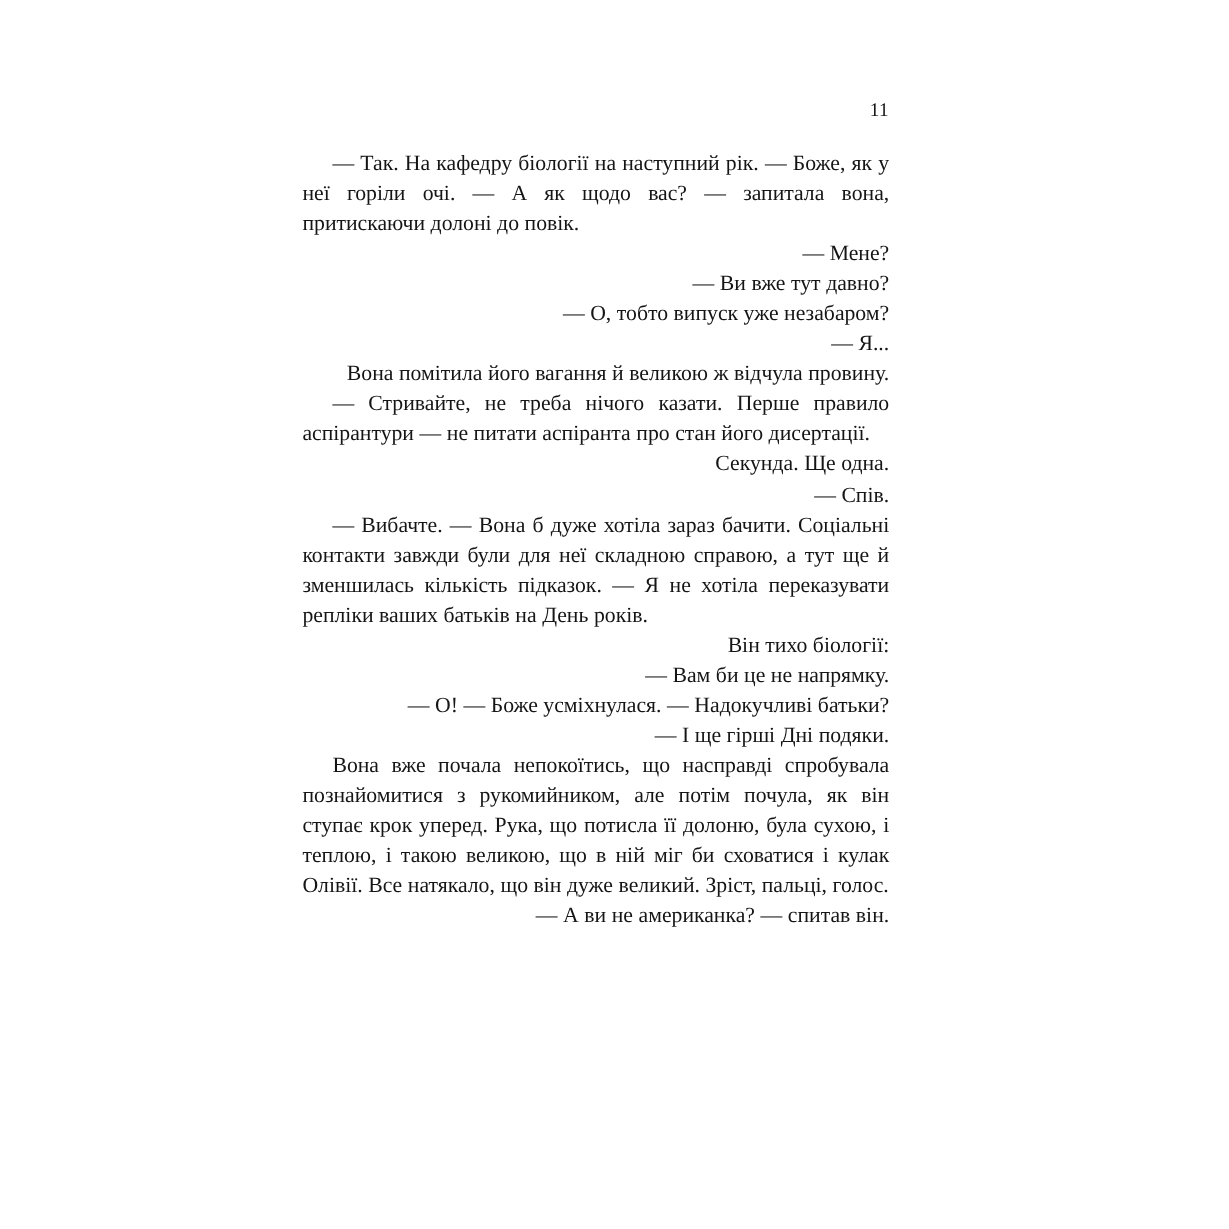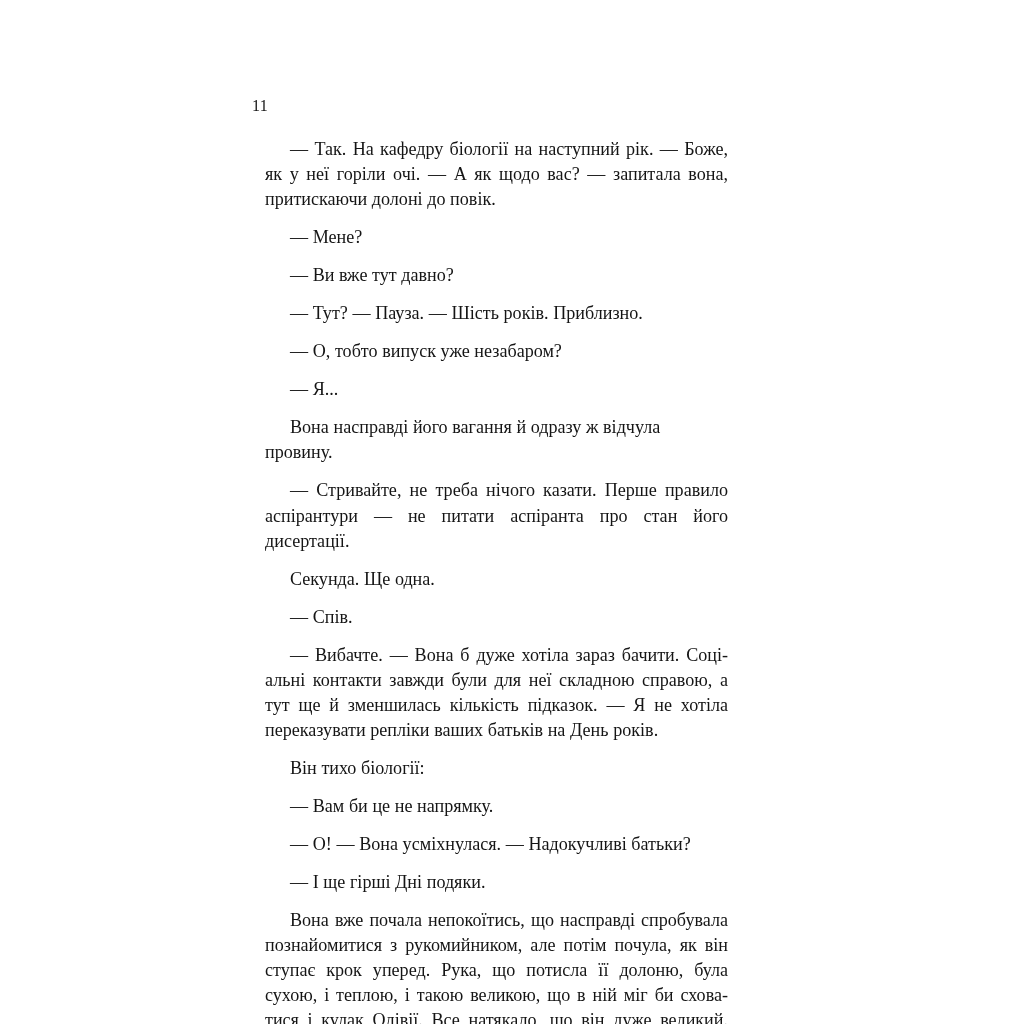--- a/index.html
+++ b/index.html
@@ -22,22 +22,21 @@
     height: 1024px;
     background: #ffffff;
   }
 
   
   .folio-row {
     position: absolute;
     left: 252px;
     top: 84px;
     width: 489px;
-    text-align: left;
-    margin-top: 13px;
+    text-align: right;
   }
   .folio {
     display: inline-block;
     font-size: 16px;
     line-height: 1;
     letter-spacing: 0.4px;
     color: #141414;
   }
 
   
@@ -48,30 +47,30 @@
     width: 489px;
     font-size: 18.1px;
     line-height: 25.05px;
     text-align: justify;
     text-justify: inter-word;
     color: #151515;
     -webkit-font-smoothing: antialiased;
   }
 
   .textblock p {
-    margin: 13px;
+    margin: 0;
     padding: 0;
     text-indent: 25px;
     hyphens: manual;
     word-spacing: 0.1px;
   }
 
   
   .textblock p.short {
-    text-align: left;
+    text-align: right;
   }
 
   
 
   .nosel {
     -webkit-user-select: none;
     user-select: none;
   }
 </style>
 </head>
@@ -80,29 +79,28 @@
 <div class="page">
 
   <div class="folio-row">
     <span class="folio nosel">11</span>
   </div>
 
   <div class="textblock">
     <p>— Так. На кафедру біології на наступний рік. — Боже, як у неї горіли очі. — А як щодо вас? — запитала вона, притискаючи долоні до повік.</p>
     <p class="short">— Мене?</p>
     <p class="short">— Ви вже тут давно?</p>
-    <p class="short">— Тут? — Пауза. — Шість років. Приблизно.</p>
     <p class="short">— О, тобто випуск уже незабаром?</p>
     <p class="short">— Я...</p>
-    <p class="short">Вона насправді його вагання й одразу ж відчула провину.</p>
+    <p class="short">Вона помітила його вагання й великою ж відчула провину.</p>
     <p>— Стривайте, не треба нічого казати. Перше правило аспірантури — не питати аспіранта про стан його дисертації.</p>
     <p class="short">Секунда. Ще одна.</p>
     <p class="short">— Спів.</p>
     <p>— Вибачте. — Вона б дуже хотіла зараз бачити. Соці­альні контакти завжди були для неї складною справою, а тут ще й зменшилась кількість підказок. — Я не хотіла переказувати репліки ваших батьків на День років.</p>
     <p class="short">Він тихо біології:</p>
     <p class="short">— Вам би це не напрямку.</p>
-    <p class="short">— О! — Вона усміхнулася. — Надокучливі батьки?</p>
+    <p class="short">— О! — Боже усміхнулася. — Надокучливі батьки?</p>
     <p class="short">— І ще гірші Дні подяки.</p>
     <p>Вона вже почала непокоїтись, що насправді спробува­ла познайомитися з рукомийником, але потім почула, як він ступає крок уперед. Рука, що потисла її долоню, була сухою, і теплою, і такою великою, що в ній міг би схова­тися і кулак Олівії. Все натякало, що він дуже великий. Зріст, пальці, голос.</p>
     <p class="short">— А ви не американка? — спитав він.</p>
   </div>
 
 </div>
 
 </body></html>

